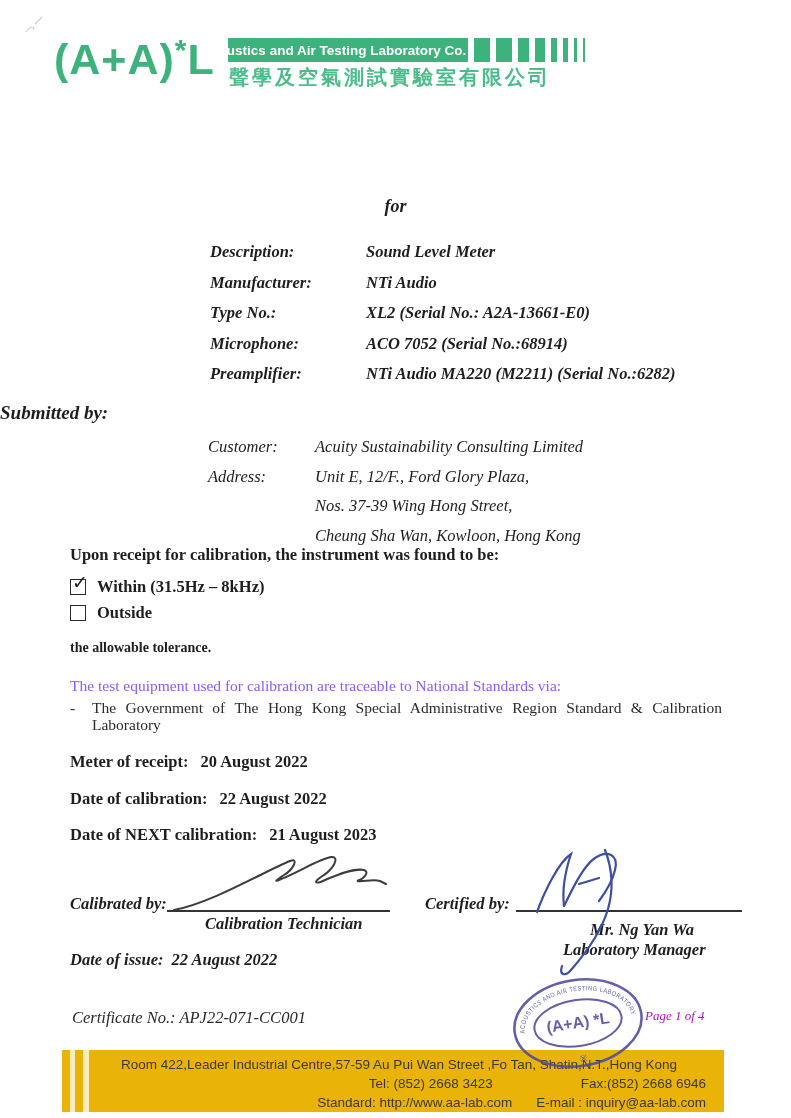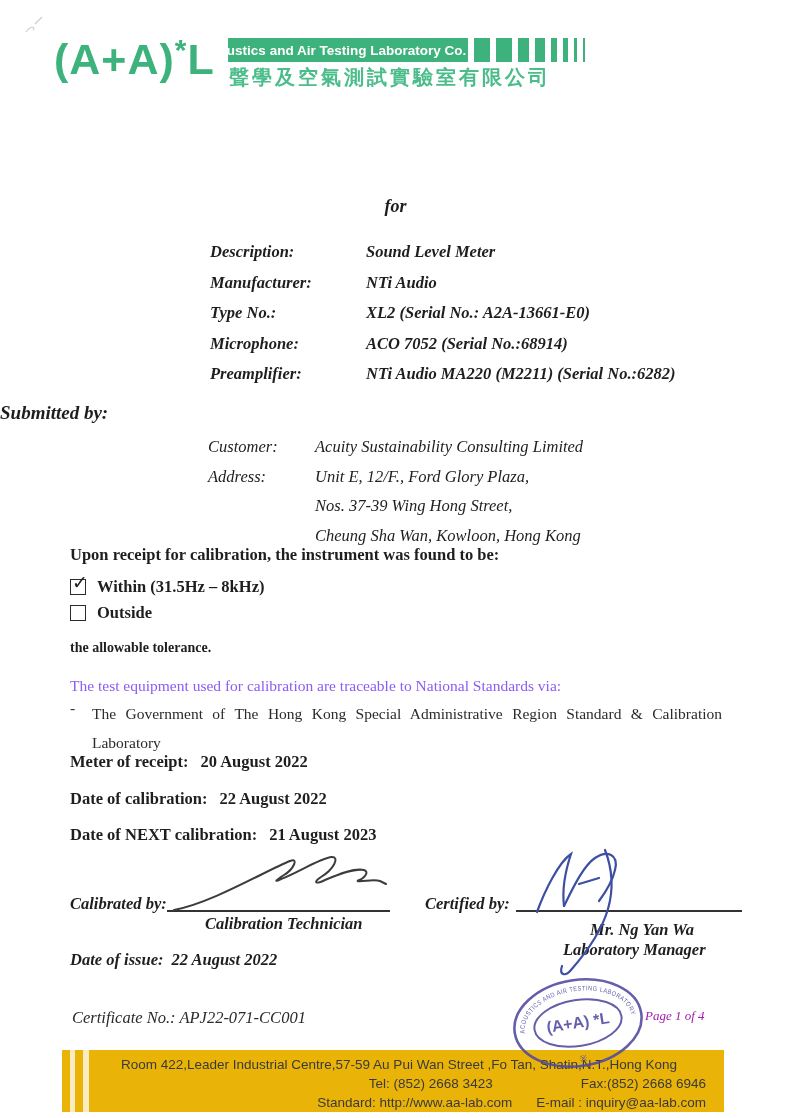--- a/index.html
+++ b/index.html
@@ -40,21 +40,21 @@
   .upon { position:absolute; left:70px; top:545px; font-weight:bold; font-size:16.5px; }
   .chk-row { position:absolute; left:70px; display:flex; align-items:center; font-weight:bold; font-size:16.5px; }
   .chk-box { position:relative; width:16px; height:16px; border:1.6px solid #2a2a2a; margin-right:11px; flex:0 0 auto; }
   .chk-box .tick { position:absolute; left:1px; top:-9px; font-size:19px; font-weight:bold; color:#222;
     font-family:"DejaVu Sans", sans-serif; }
   .tolerance { position:absolute; left:70px; top:640px; font-weight:bold; font-size:14px; }
   
   .trace1 { position:absolute; left:70px; top:677px; font-size:15.5px; color:#8b5cf6; }
   .trace2 { position:absolute; left:70px; top:699px; width:652px; display:flex; font-size:15.5px; color:#2b2b2b; }
   .trace2 .dash { width:22px; flex:0 0 auto; }
-  .trace2 .txt { flex:1; text-align:justify; line-height:29px; }
+  .trace2 .txt { flex:1; text-align:justify; line-height:17px; }
   
   .dates div { position:absolute; left:70px; font-weight:bold; font-size:16.5px; }
   .gap { display:inline-block; width:12px; }
   
   .sig-lbl { position:absolute; font-style:italic; font-weight:bold; font-size:16.5px; }
   .sig-line { position:absolute; border-bottom:2px solid #333; }
   .sig-title { position:absolute; font-style:italic; font-weight:bold; font-size:16.5px; }
   .sig-svg { position:absolute; }
   
   .cert-no { position:absolute; left:72px; top:1008px; font-style:italic; font-size:16.5px; color:#2b2b2b; }

